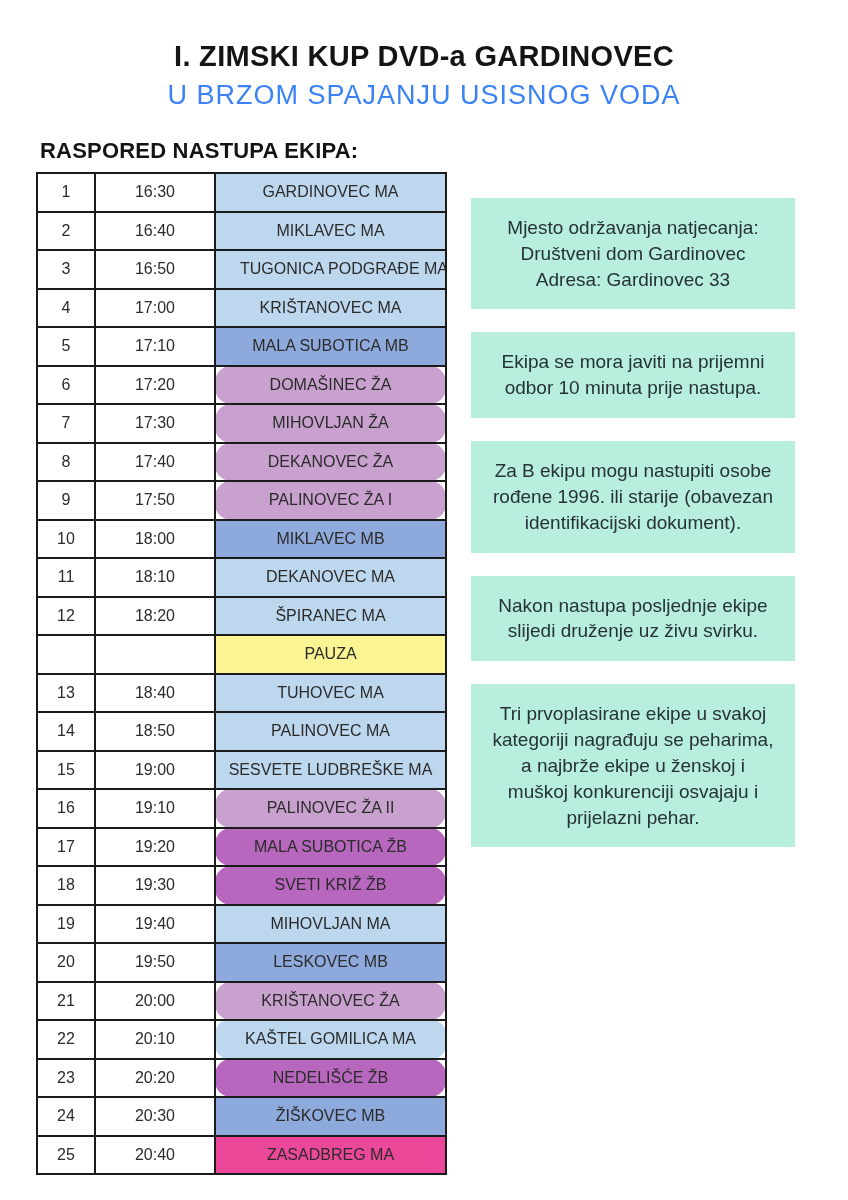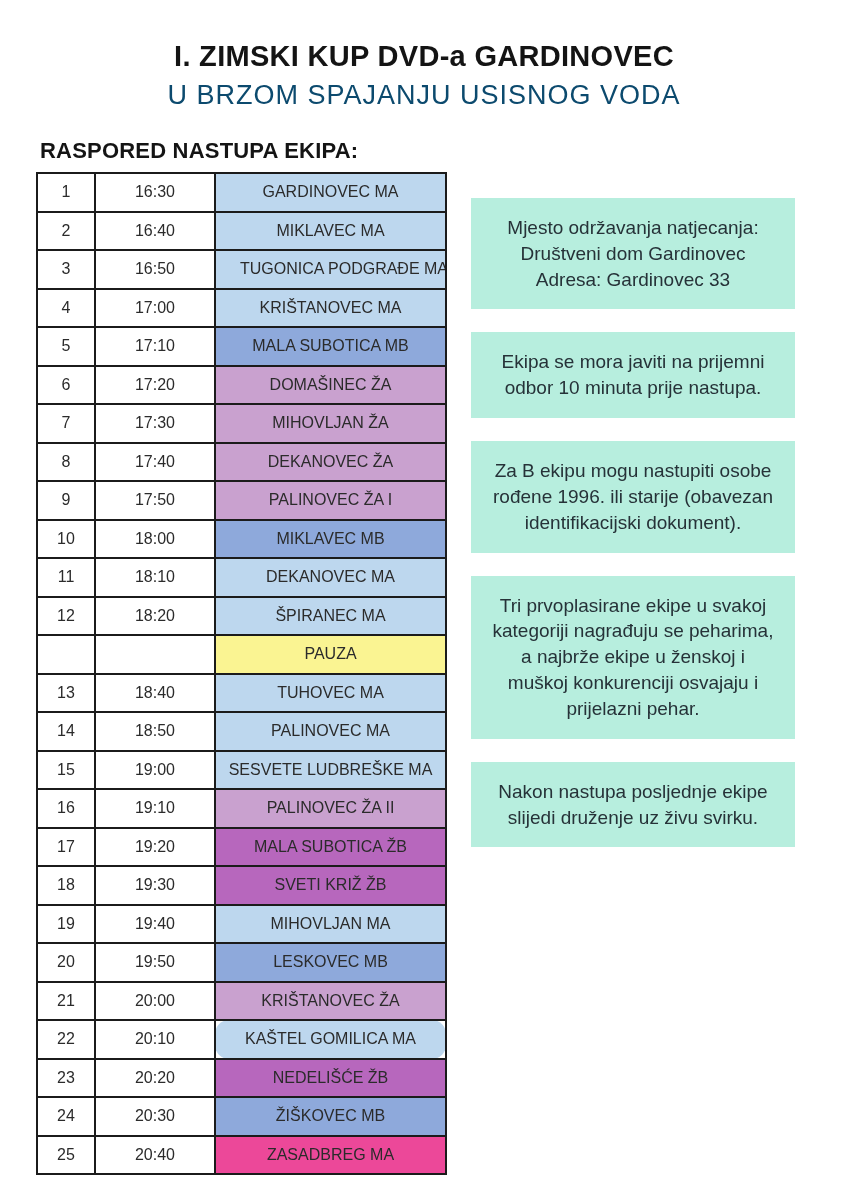--- a/index.html
+++ b/index.html
@@ -9,21 +9,21 @@
     color: #222;
   }
   .page { position: relative; width: 848px; height: 1200px; background: #ffffff; overflow: hidden; }
 
   
   .title-block { position: absolute; top: 40px; left: 0; width: 100%; text-align: center; }
   .title-line1 {
     margin: 0; font-size: 29px; font-weight: bold; color: #141414; letter-spacing: 0.3px;
   }
   .title-line2 {
-    margin: 7px 0 0 0; font-size: 27px; font-weight: normal; color: #0c4a6e; letter-spacing: 1px;
+    margin: 7px 0 0 0; font-size: 27px; font-weight: normal; color: #3b82f6; letter-spacing: 1px;
   }
 
   
   .schedule-heading {
     position: absolute; top: 138px; left: 40px; margin: 0;
     font-size: 22px; font-weight: bold; color: #141414; letter-spacing: 0.2px;
   }
 
   
   table.schedule {
@@ -34,21 +34,21 @@
     border: 2px solid #1b1b1b;
     padding: 0; text-align: center; vertical-align: middle;
     font-size: 16px; color: #2b2b2b; background: #ffffff;
     overflow: hidden; white-space: nowrap;
   }
   table.schedule tr { height: 38.5px; }
   td.col-num  { width: 56px; }
   td.col-time { width: 118px; }
   td.col-team { width: 229px; font-size: 15.5px; }
   td.cat-ma, td.cat-mb { color: #1e3150; }
-  td.cat-za, td.cat-zb { color: #3a1240; }
+  td.cat-za, td.cat-zb { color: #3a1240; border-radius: 16px; }
   td.cat-pauza { color: #1f2a44; }
 
   
   .info-panel {
     position: absolute; left: 471px; top: 198px; width: 324px;
     display: flex; flex-direction: column; gap: 23px;
   }
   .info-box {
     padding: 17px 20px; text-align: center;
     font-size: 19px; line-height: 1.36; color: #263238;
@@ -201,17 +201,17 @@
         </tr>
       </tbody>
   </table>
 
   <aside class="info-panel" id="info-panel">
       <div class="info-box" style="background-color: rgb(183, 238, 222);">Mjesto održavanja natjecanja:
 Društveni dom Gardinovec
 Adresa: Gardinovec 33</div>
       <div class="info-box" style="background-color: rgb(183, 238, 222);">Ekipa se mora javiti na prijemni odbor 10 minuta prije nastupa.</div>
       <div class="info-box" style="background-color: rgb(183, 238, 222);">Za B ekipu mogu nastupiti osobe rođene 1996. ili starije (obavezan identifikacijski dokument).</div>
+      <div class="info-box" style="background-color: rgb(183, 238, 222);">Nakon nastupa posljednje ekipe slijedi druženje uz živu svirku.</div>
       <div class="info-box" style="background-color: rgb(183, 238, 222);">Tri prvoplasirane ekipe u svakoj kategoriji nagrađuju se peharima, a najbrže ekipe u ženskoj i muškoj konkurenciji osvajaju i prijelazni pehar.</div>
-      <div class="info-box" style="background-color: rgb(183, 238, 222);">Nakon nastupa posljednje ekipe slijedi druženje uz živu svirku.</div>
     </aside>
 
 </div>
 
 </body></html>

